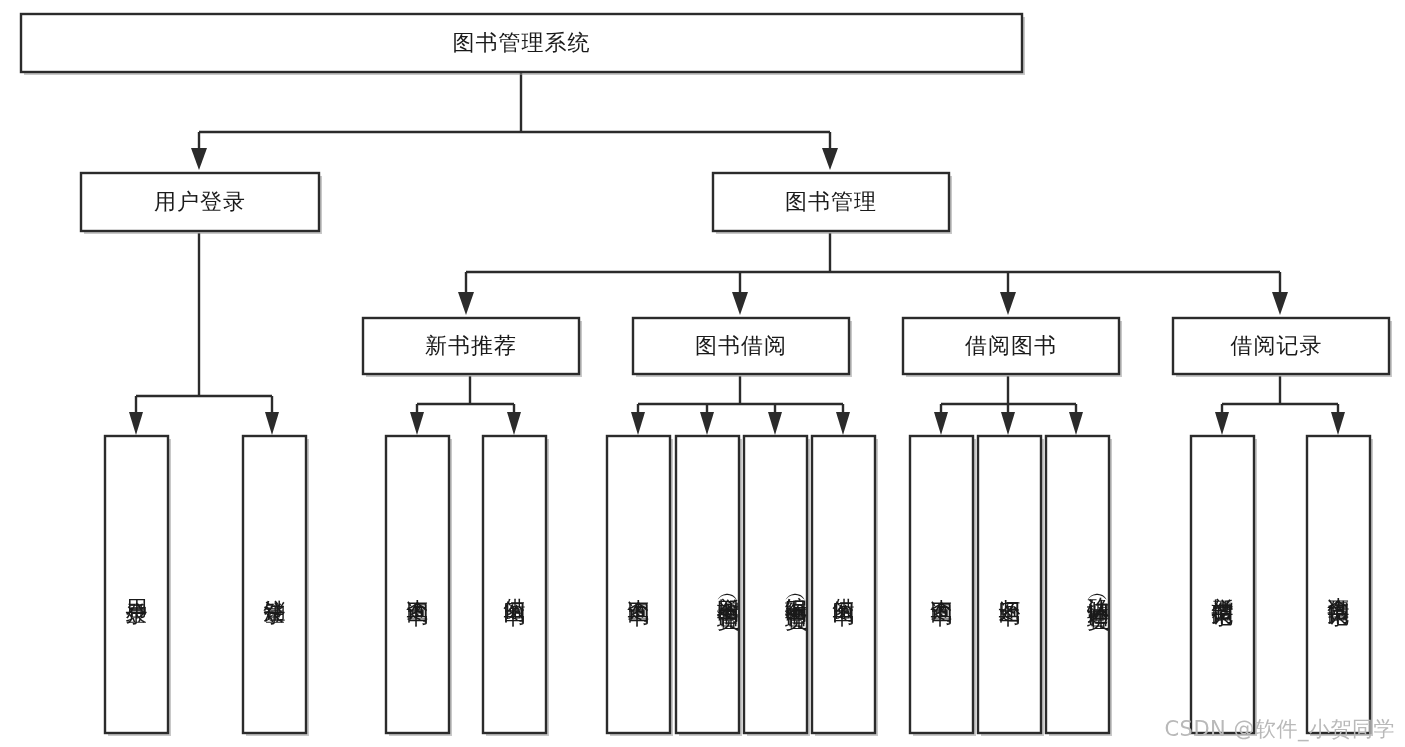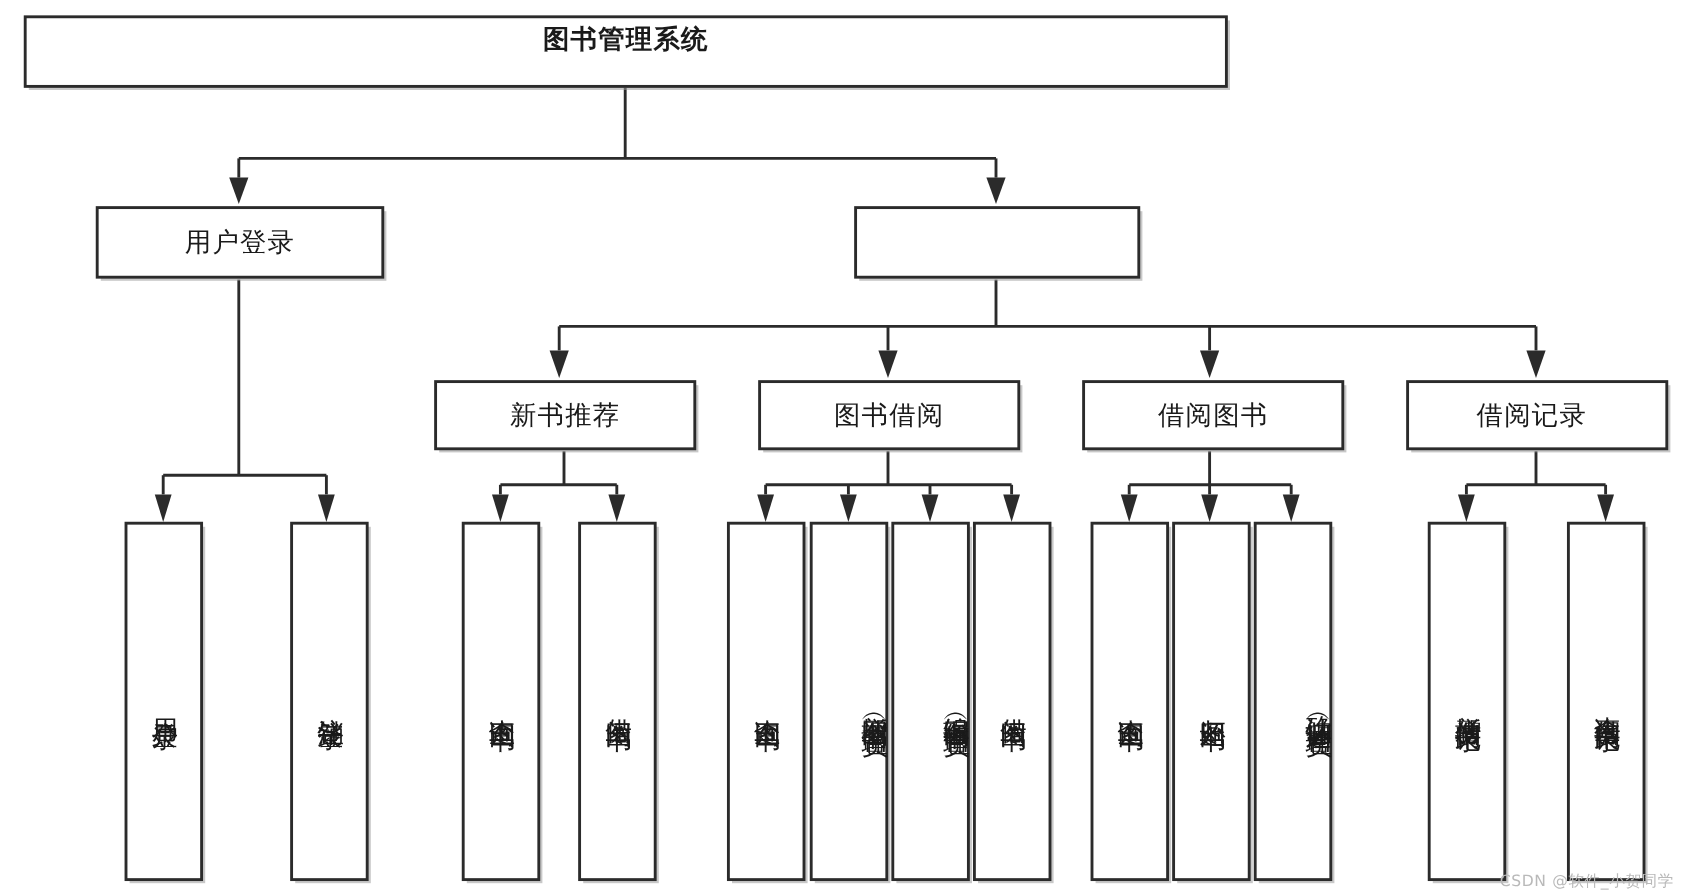--- a/index.html
+++ b/index.html
@@ -71,21 +71,21 @@
     align-items: center;
     justify-content: center;
     white-space: nowrap;
     pointer-events: none;
   }
   #watermark {
     position: absolute;
     right: 10px;
     bottom: 4px;
     font-family: "DejaVu Sans", "Liberation Sans", sans-serif;
-    font-size: 13px;
+    font-size: 21px;
     color: #b9b9b9;
     white-space: nowrap;
     letter-spacing: 0.5px;
   }
 </style>
 </head>
 <body>
 
 <div id="diagram-root">
 
@@ -196,24 +196,25 @@
       <rect class="node-box" x="744" y="436" width="63" height="297"></rect>
       <rect class="node-box" x="812" y="436" width="63" height="297"></rect>
       <rect class="node-box" x="910" y="436" width="63" height="297"></rect>
       <rect class="node-box" x="978" y="436" width="63" height="297"></rect>
       <rect class="node-box" x="1046" y="436" width="63" height="297"></rect>
       <rect class="node-box" x="1191" y="436" width="63" height="297"></rect>
       <rect class="node-box" x="1307" y="436" width="63" height="297"></rect>
     </g>
   </svg>
 
-  <div class="hlabel" style="left:21px;  top:4px;  width:1001px; height:58px;font-weight:bold;">图书管理系统</div>
+  <div class="hlabel" style="left:21px;  top:14px;  width:1001px; height:58px;">图书管理系统</div>
 
   <div class="hlabel" style="left:81px;  top:173px; width:238px; height:58px;">用户登录</div>
 
+  <div class="hlabel" style="left:713px; top:173px; width:236px; height:58px;">图书管理</div>
 
   <div class="hlabel" style="left:363px; top:318px; width:216px; height:56px;text-align:center;">新书推荐</div>
 
   <div class="hlabel" style="left:633px; top:318px; width:216px; height:56px;">图书借阅</div>
 
   <div class="hlabel" style="left:903px; top:318px; width:216px; height:56px;">借阅图书</div>
 
   <div class="hlabel" style="left:1173px; top:318px; width:207px; height:56px;">借阅记录</div>
 
   <div class="vlabel" style="left:105px; top:436px; width:63px; height:297px;">用户登录</div>

